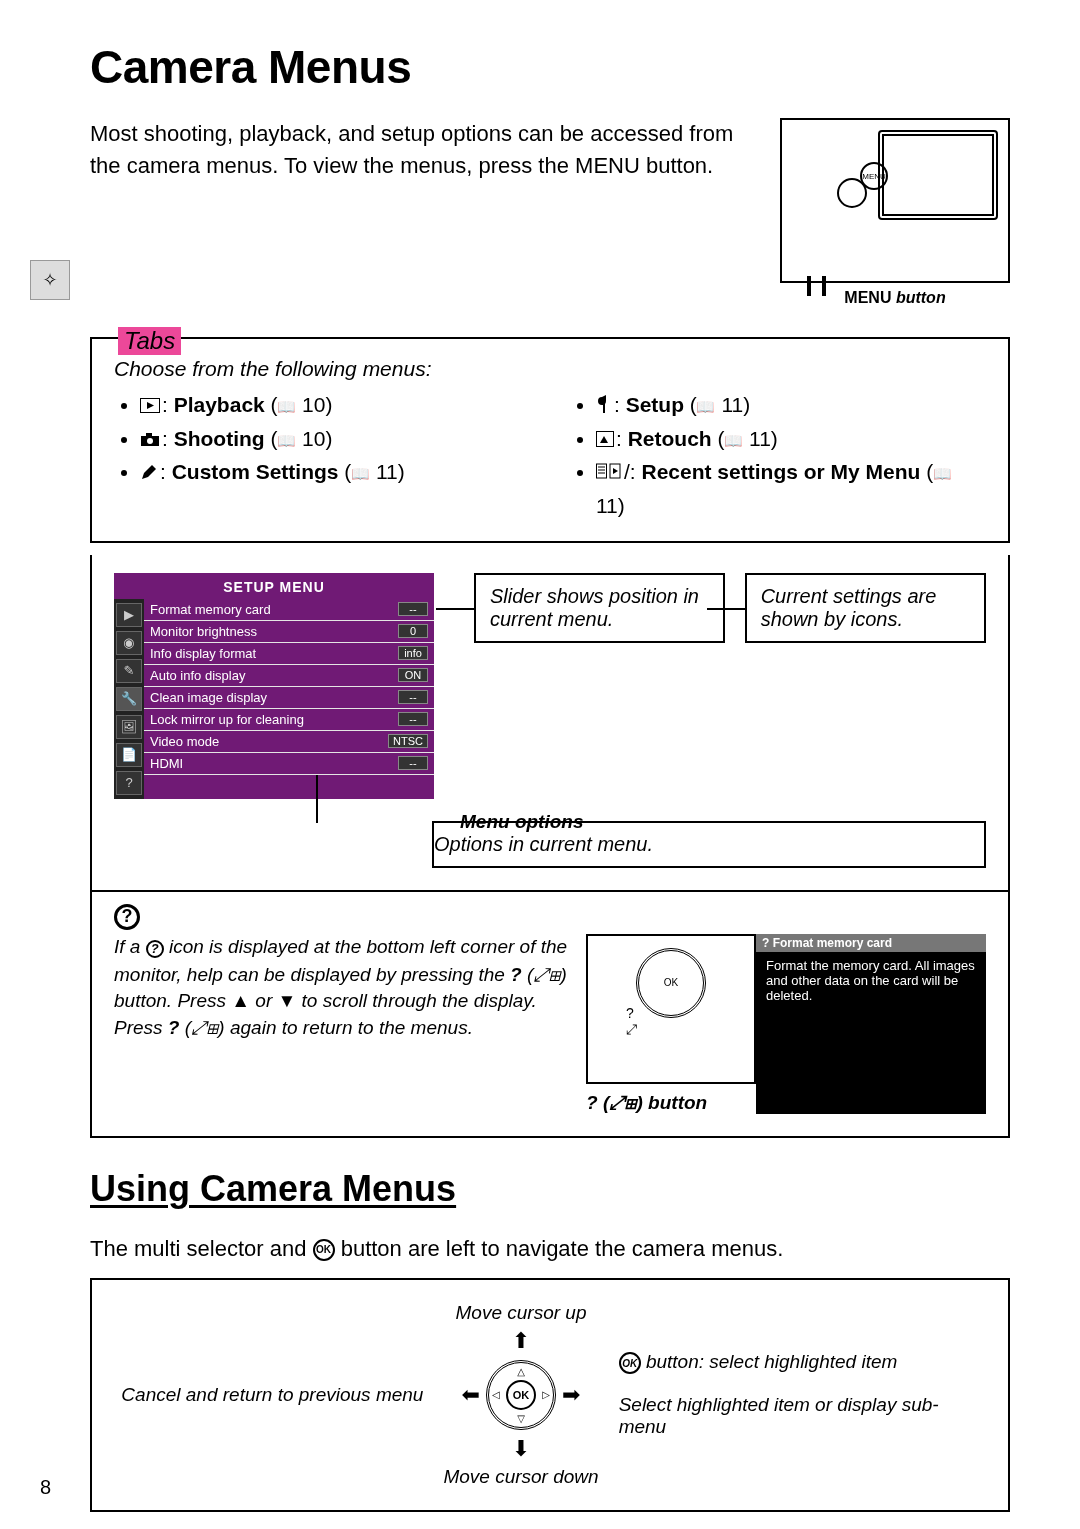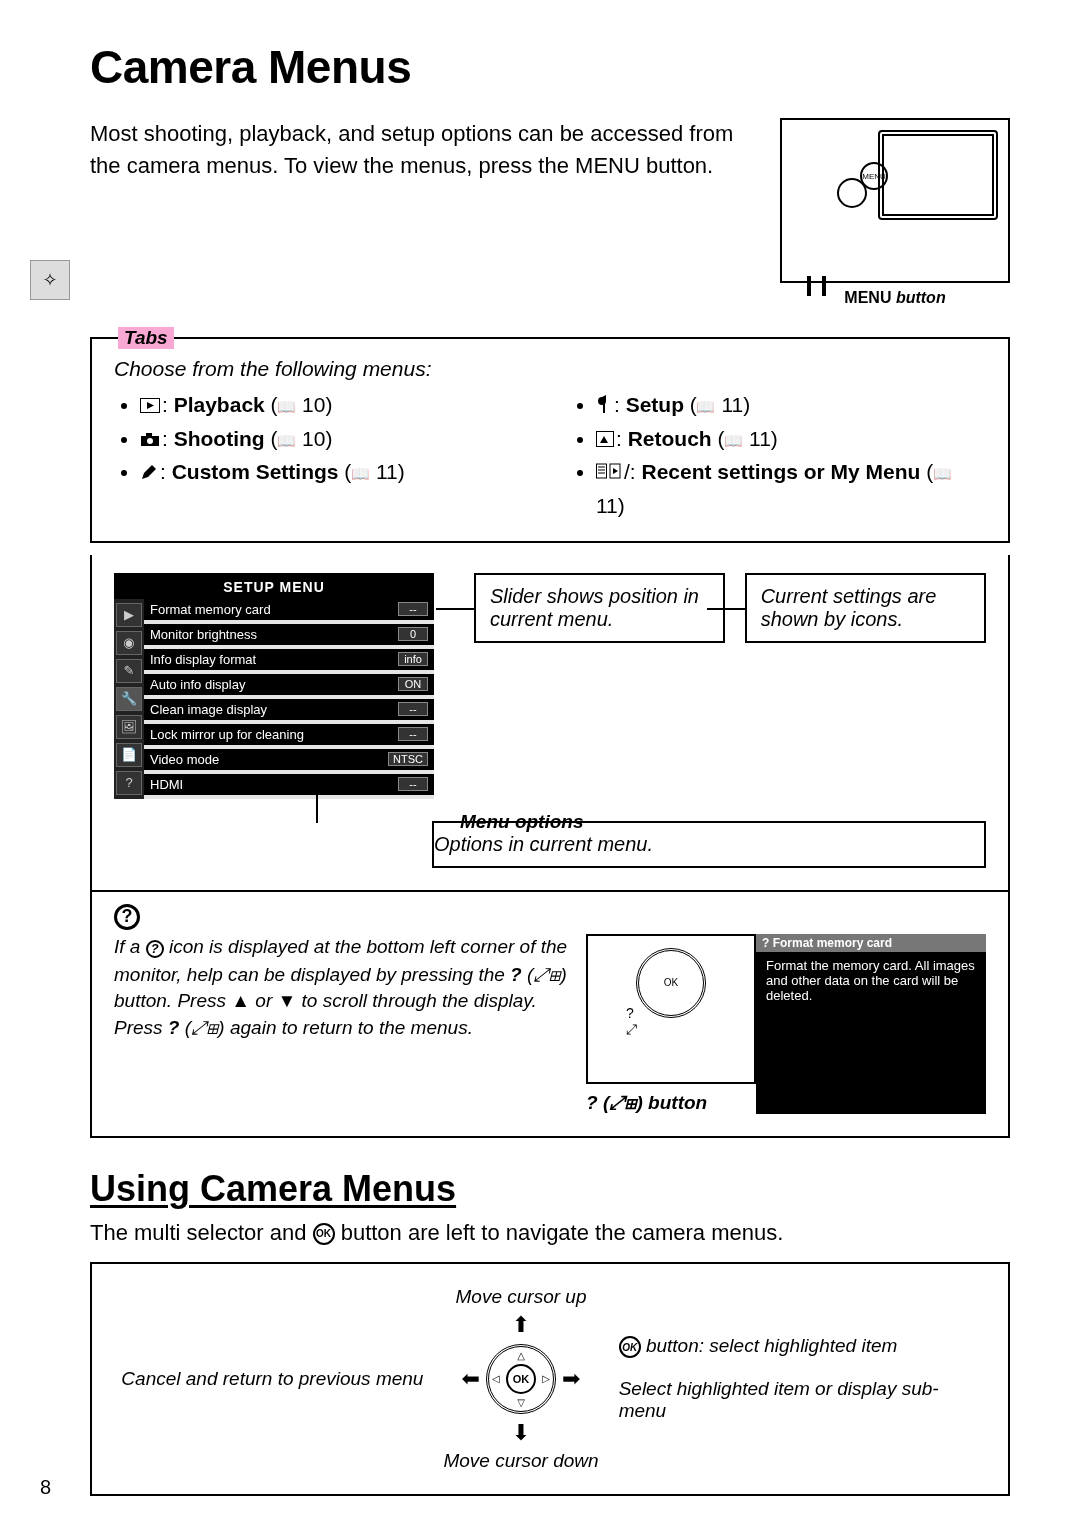--- a/index.html
+++ b/index.html
@@ -91,25 +91,25 @@
   
   .tabs-section {
     border: 2px solid #000;
     padding: 18px 22px;
     margin-bottom: 12px;
     position: relative;
   }
   .tabs-legend {
     position: absolute;
     top: -12px; left: 26px;
-    background: #f9a8d4;
+    background: #ec4899;
     padding: 0 6px;
     font-style: italic;
-    font-weight: 700;
-    font-size: 19px;
+    font-weight: 400;
+    font-size: 24px;
   }
   .tabs-desc { font-size: 21px; font-style: italic; margin-bottom: 8px; }
   .tabs-cols { display: flex; gap: 40px; }
   .tabs-col { flex: 1; }
   .tabs-col ul { list-style: disc; padding-left: 26px; }
   .tabs-col li { font-size: 21px; line-height: 1.55; }
   .tabs-col li b { font-weight: 800; }
   .icon-inline {
     display: inline-block;
     vertical-align: middle;
@@ -125,21 +125,21 @@
     position: relative;
     margin-bottom: 30px;
   }
   .menu-row {
     display: flex;
     gap: 40px;
     align-items: flex-start;
   }
   .menu-screenshot {
     width: 320px;
-    background: #000000;
+    background: #701a75;
     color: #fff;
     font-family: "Trebuchet MS", Arial, sans-serif;
     font-size: 14px;
     position: relative;
   }
   .menu-title {
     text-align: center;
     font-weight: 700;
     padding: 6px 0 4px 0;
     letter-spacing: 1px;
@@ -168,21 +168,21 @@
     display: flex;
     flex-direction: column;
     font-family: Arial, sans-serif;
     font-size: 13px;
   }
   .menu-item {
     display: flex;
     justify-content: space-between;
     align-items: center;
     padding: 3px 6px;
-    border-bottom: 4px solid #e5e5e5;
+    border-bottom: 1px solid #e5e5e5;
   }
   .menu-item .val {
     background: #333;
     border: 1px solid #888;
     padding: 0 4px;
     font-size: 11px;
     min-width: 30px;
     text-align: center;
   }
   .callouts { flex: 1; display: flex; flex-direction: row; gap: 20px; }
@@ -293,21 +293,21 @@
     margin-left: 0;
   }
 
   
   h2 {
     font-size: 36px;
     font-weight: 800;
     text-decoration: underline;
     text-decoration-thickness: 3px;
     text-underline-offset: 4px;
-    margin-bottom: 10px;
+    margin-bottom: 26px;
   }
   .using-intro { font-size: 22px; margin-bottom: 16px; }
   .ok-circ {
     display: inline-flex;
     width: 22px; height: 22px;
     border: 2px solid #000;
     border-radius: 50%;
     align-items: center;
     justify-content: center;
     font-size: 10px;

